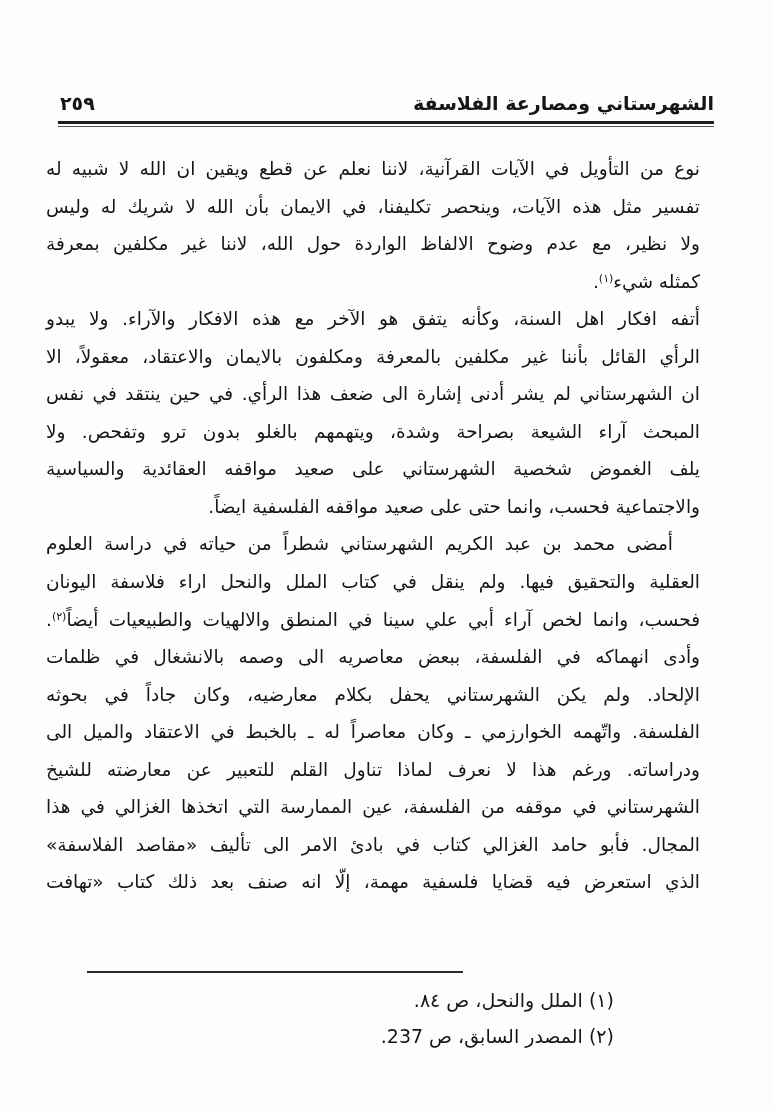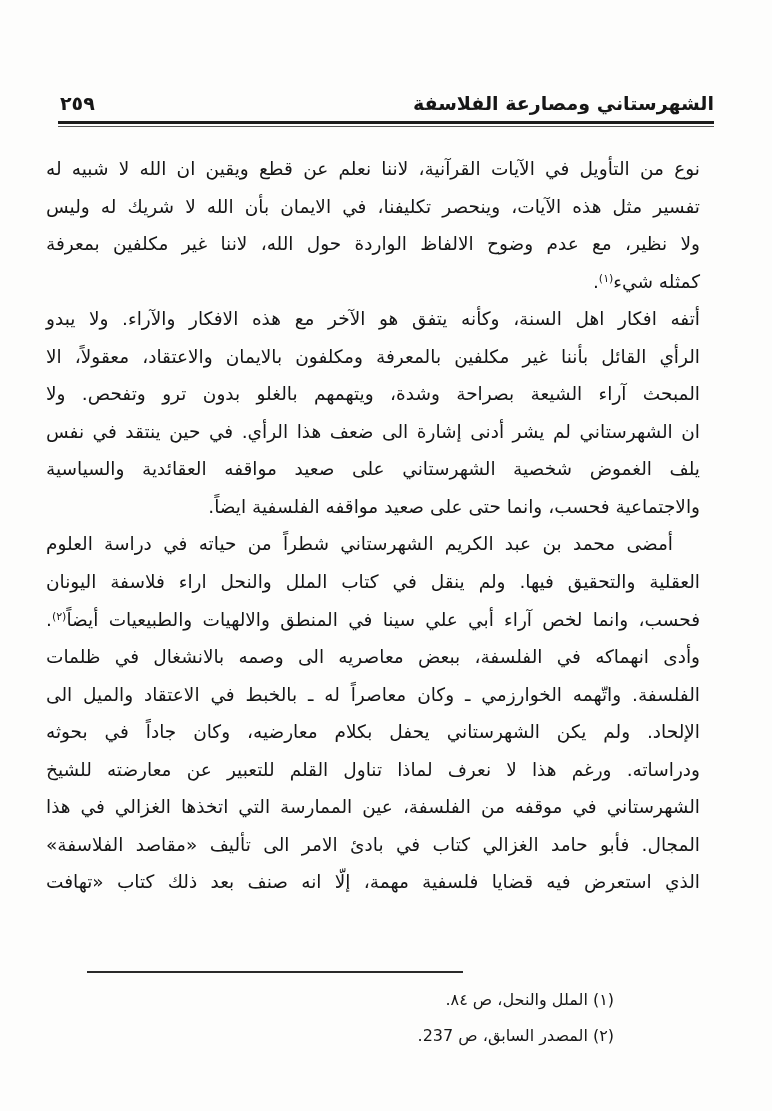--- a/index.html
+++ b/index.html
@@ -37,21 +37,21 @@
   .line.end{text-align-last:right;white-space:normal;}
   .line.indent{padding-right:27px;}
   sup.fn-mark{font-size:11px;line-height:0;vertical-align:6px;letter-spacing:-1px;}
   
   .foot-rule{
     position:absolute;top:971px;left:87px;width:376px;height:0;
     border-top:2px solid #2a2a2a;
   }
   .footnotes{
     position:absolute;top:982px;right:158px;width:420px;
-    font-size:16px;line-height:36px;text-align:right;
+    font-size:19px;line-height:36px;text-align:right;
   }
 </style>
 </head>
 <body>
 
 <div class="page">
 
   <div class="running-head">
     <span>الشهرستاني ومصارعة الفلاسفة</span>
     <span>٢٥٩</span>
@@ -60,31 +60,31 @@
 
   <div class="text-col">
 
     <div class="line">نوع من التأويل في الآيات القرآنية، لاننا نعلم عن قطع ويقين ان الله لا شبيه له</div>
     <div class="line">تفسير مثل هذه الآيات، وينحصر تكليفنا، في الايمان بأن الله لا شريك له وليس</div>
     <div class="line">ولا نظير، مع عدم وضوح الالفاظ الواردة حول الله، لاننا غير مكلفين بمعرفة</div>
     <div class="line end"><span>كمثله شيء</span><sup class="fn-mark">(١)</sup><span>.</span></div>
 
     <div class="line">أتفه افكار اهل السنة، وكأنه يتفق هو الآخر مع هذه الافكار والآراء. ولا يبدو</div>
     <div class="line">الرأي القائل بأننا غير مكلفين بالمعرفة ومكلفون بالايمان والاعتقاد، معقولاً، الا</div>
+    <div class="line">ان الشهرستاني لم يشر أدنى إشارة الى ضعف هذا الرأي. في حين ينتقد في نفس</div>
     <div class="line">المبحث آراء الشيعة بصراحة وشدة، ويتهمهم بالغلو بدون ترو وتفحص. ولا</div>
-    <div class="line">ان الشهرستاني لم يشر أدنى إشارة الى ضعف هذا الرأي. في حين ينتقد في نفس</div>
     <div class="line">يلف الغموض شخصية الشهرستاني على صعيد مواقفه العقائدية والسياسية</div>
     <div class="line end">والاجتماعية فحسب، وانما حتى على صعيد مواقفه الفلسفية ايضاً.</div>
 
     <div class="line indent">أمضى محمد بن عبد الكريم الشهرستاني شطراً من حياته في دراسة العلوم</div>
     <div class="line">العقلية والتحقيق فيها. ولم ينقل في كتاب الملل والنحل اراء فلاسفة اليونان</div>
     <div class="line"><span>فحسب، وانما لخص آراء أبي علي سينا في المنطق والالهيات والطبيعيات أيضاً</span><sup class="fn-mark">(٢)</sup><span>.</span></div>
     <div class="line">وأدى انهماكه في الفلسفة، ببعض معاصريه الى وصمه بالانشغال في ظلمات</div>
+    <div class="line">الإلحاد. ولم يكن الشهرستاني يحفل بكلام معارضيه، وكان جاداً في بحوثه</div>
     <div class="line">الفلسفة. واتّهمه الخوارزمي ـ وكان معاصراً له ـ بالخبط في الاعتقاد والميل الى</div>
-    <div class="line">الإلحاد. ولم يكن الشهرستاني يحفل بكلام معارضيه، وكان جاداً في بحوثه</div>
     <div class="line">ودراساته. ورغم هذا لا نعرف لماذا تناول القلم للتعبير عن معارضته للشيخ</div>
     <div class="line">الشهرستاني في موقفه من الفلسفة، عين الممارسة التي اتخذها الغزالي في هذا</div>
     <div class="line">المجال. فأبو حامد الغزالي كتاب في بادئ الامر الى تأليف «مقاصد الفلاسفة»</div>
     <div class="line">الذي استعرض فيه قضايا فلسفية مهمة، إلّا انه صنف بعد ذلك كتاب «تهافت</div>
   </div>
 
   <div class="foot-rule"></div>
   <div class="footnotes">
     <div>(١) الملل والنحل، ص ٨٤.</div>
     <div>(٢) المصدر السابق، ص 237.</div>

